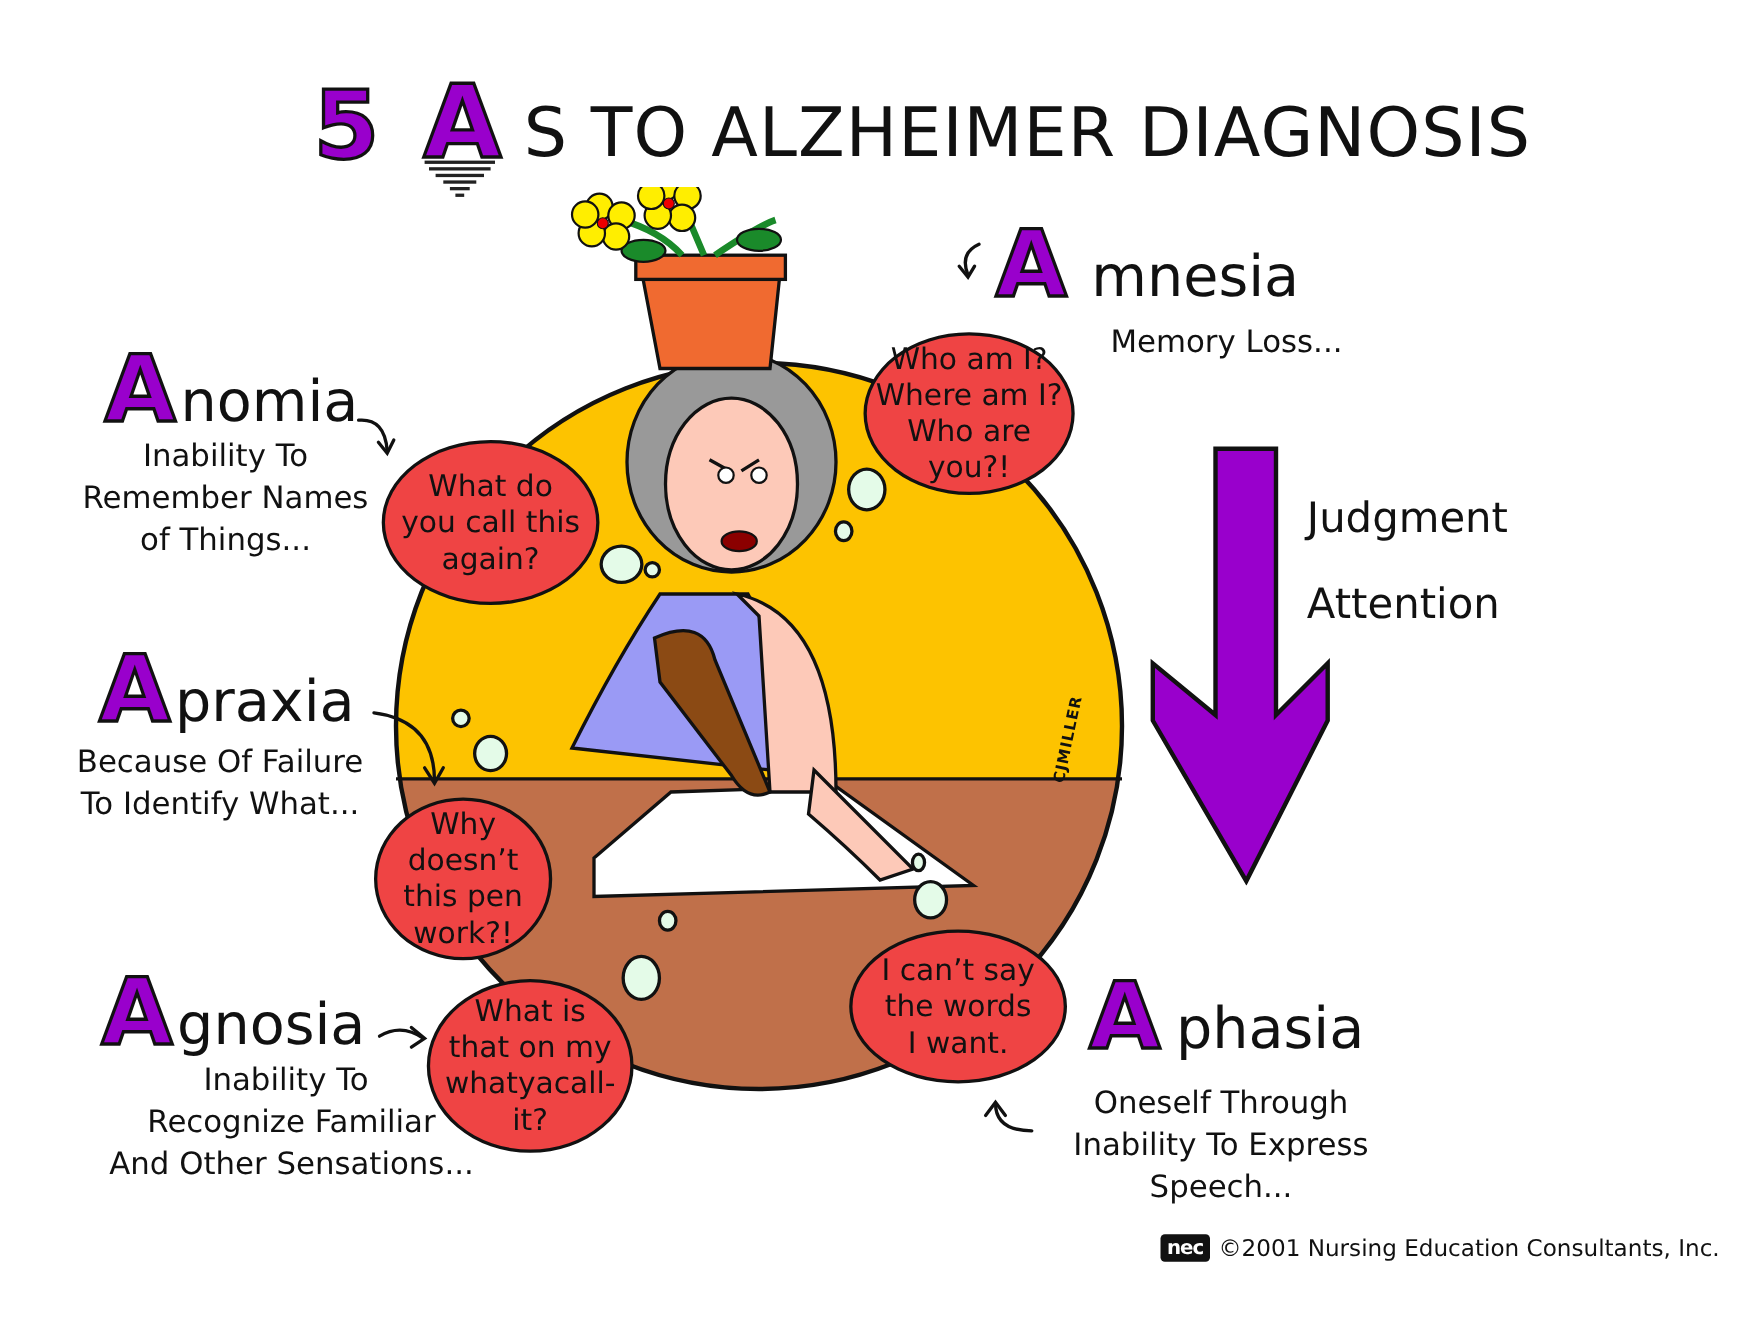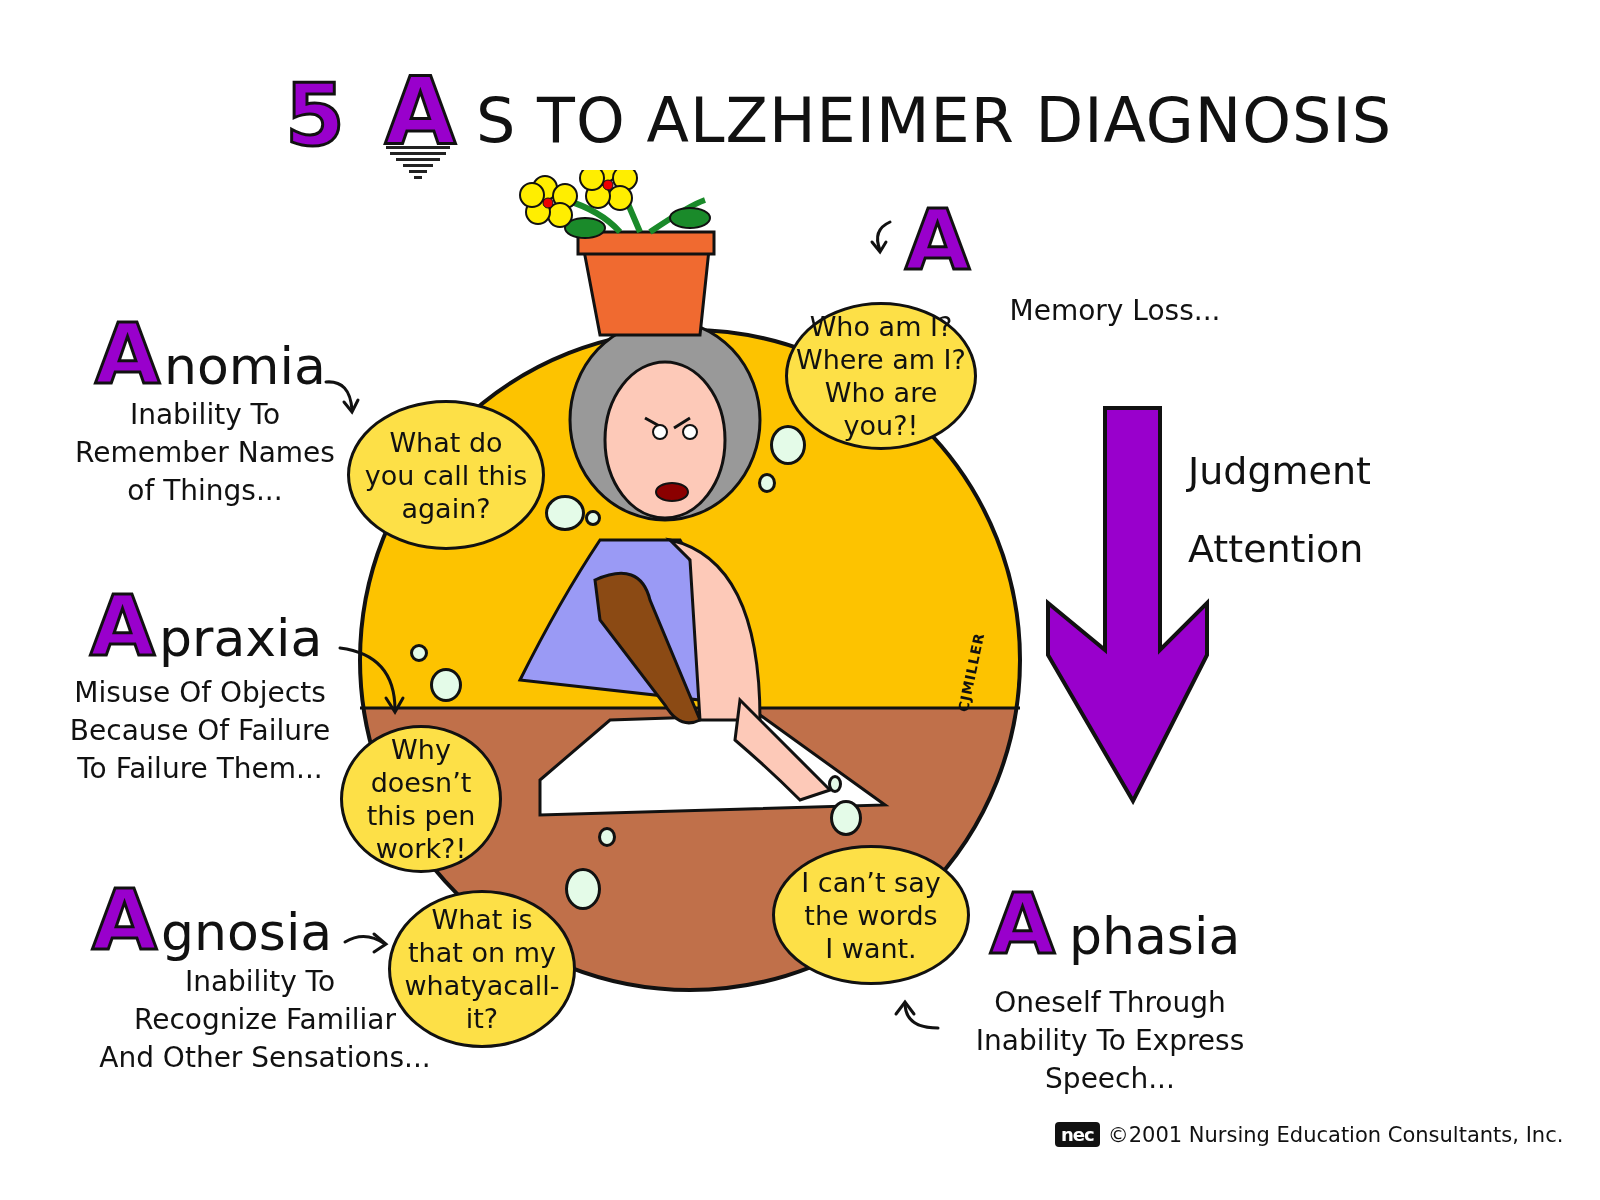--- a/index.html
+++ b/index.html
@@ -11,21 +11,21 @@
                  -webkit-text-stroke:3px #111; line-height:1; margin-right:40px; }
   .bigA { font-family:"DejaVu Sans", sans-serif; font-weight:bold; color:#9900cc; -webkit-text-stroke:3px #111; line-height:1; }
   .title .bigA { font-size:92px; }
   .title .rest { font-family:"DejaVu Sans", sans-serif; font-size:62px; font-weight:normal; letter-spacing:1px; margin-left:20px; line-height:1; padding-bottom:6px; }
   .underlines { left:382px; top:143px; width:72px; }
   .underlines div { height:3px; background:#222; margin:3px auto 0; }
   .term { display:flex; align-items:flex-end; }
   .term .bigA { font-size:84px; }
   .term .word { font-size:52px; font-family:"DejaVu Sans", sans-serif; line-height:1; margin-left:4px; padding-bottom:4px; }
   .desc { font-size:28px; text-align:center; line-height:38px; font-family:"DejaVu Sans", sans-serif; }
-  .bubble { background:#fde047; border:3px solid #111; border-radius:50%; display:flex; align-items:center; justify-content:center;
+  .bubble { background:#ef4444; border:3px solid #111; border-radius:50%; display:flex; align-items:center; justify-content:center;
             text-align:center; font-size:27px; line-height:33px; font-family:"DejaVu Sans", sans-serif; box-sizing:border-box; }
   .dot { background:#e4fbe8; border:3px solid #111; border-radius:50%; box-sizing:border-box; }
   .side-list { font-size:38px; line-height:78px; font-family:"DejaVu Sans", sans-serif; }
   .copyright { display:flex; align-items:flex-end; font-size:21px;padding-left:18px; }
   .logo { background:#111; color:#fff; font-weight:bold; font-size:18px; padding:2px 6px; border-radius:4px; margin-right:8px; letter-spacing:-1px; }
 </style>
 </head>
 <body>
 
 <div class="abs title">
@@ -151,33 +151,33 @@
   <span class="word">nomia</span>
 </div>
 <div class="abs desc" style="left:70px;top:396px;width:270px">
   <div>Inability To</div>
     <div>Remember Names</div>
     <div>of Things...</div>
 </div>
 
 <div class="abs term" style="left:905px;top:198px">
   <span class="bigA">A</span>
+  <span class="word" style="margin-left:22px">mnesia</span>
 </div>
 <div class="abs desc" style="left:990px;top:292px;width:250px">
   <div>Memory Loss...</div>
 </div>
 
 <div class="abs term" style="left:90px;top:584px">
   <span class="bigA">A</span>
   <span class="word">praxia</span>
 </div>
 <div class="abs desc" style="left:55px;top:674px;width:290px">
-  <div>Misuse Of Objects</div>
     <div>Because Of Failure</div>
-    <div>To Failure Them...</div>
+    <div>To Identify What...</div>
 </div>
 
 <div class="abs term" style="left:92px;top:878px">
   <span class="bigA">A</span>
   <span class="word" style="">gnosia</span>
 </div>
 <div class="abs desc" style="left:75px;top:963px;width:380px">
   <div style="margin-left:-10px">Inability To</div>
     <div>Recognize Familiar</div>
     <div>And Other Sensations...</div>

